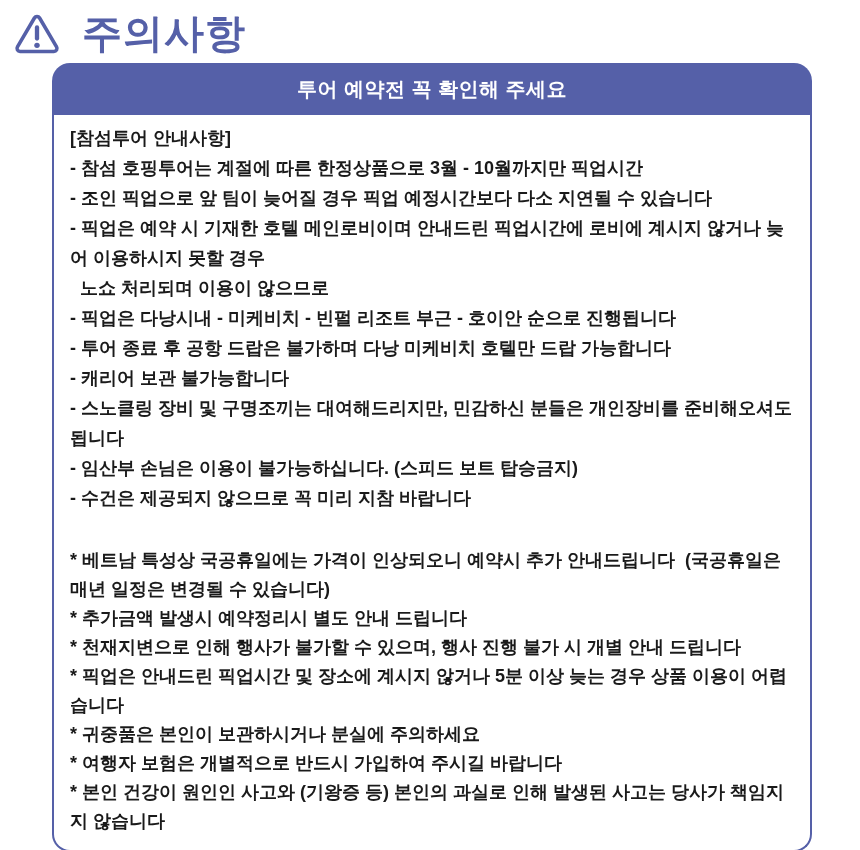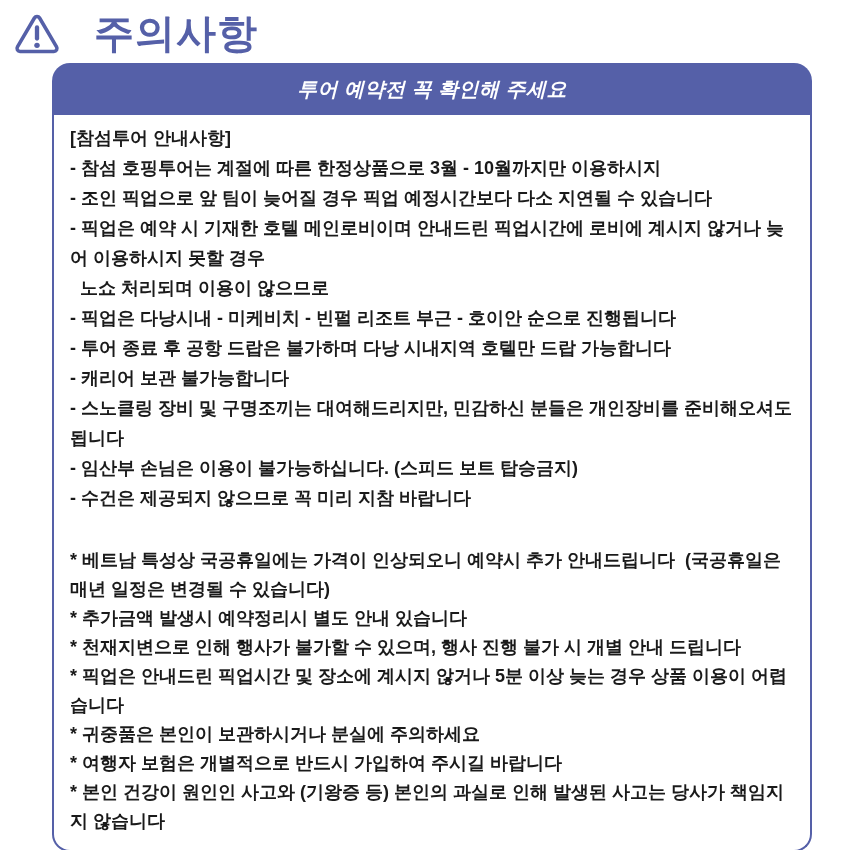--- a/index.html
+++ b/index.html
@@ -19,21 +19,21 @@
   .page {
     position: relative;
     width: 860px;
     height: 850px;
     background: var(--background);
   }
   
   .title-row {
     display: flex;
     align-items: center;
-    gap: 34px;
+    gap: 22px;
     padding: 14px 0 0 14px;
     height: 52px;
   }
   .warn-icon svg { display: block; }
   .warn-icon .tri {
     fill: none;
     stroke: var(--accent);
     stroke-width: 5;
     stroke-linejoin: round;
   }
@@ -59,21 +59,20 @@
   .notice-header {
     height: 52px;
     line-height: 52px;
     background: var(--accent);
     border-radius: 18px 18px 0 0;
     color: #ffffff;
     font-size: 20px;
     font-weight: 700;
     text-align: center;
     letter-spacing: 0.5px;
-    font-style: italic;
   }
   .notice-body {
     background: #ffffff;
     border: 2px solid var(--accent);
     border-top: none;
     border-radius: 0 0 18px 18px;
     padding: 8px 14px 14px 16px;
     min-height: 654px;
   }
   .line {
@@ -100,35 +99,35 @@
       </svg>
     </span>
     <span class="page-title">주의사항</span>
   </div>
 
   <div class="notice-box">
     <div class="notice-header">투어 예약전 꼭 확인해 주세요</div>
     <div class="notice-body">
       <div class="line intro-line">[참섬투어 안내사항]</div>
       <div class="dash-list">
-          <div class="line">- 참섬 호핑투어는 계절에 따른 한정상품으로 3월 - 10월까지만 이용하시지</div>
+          <div class="line">- 참섬 호핑투어는 계절에 따른 한정상품으로 3월 - 10월까지만 픽업시간</div>
           <div class="line">- 조인 픽업으로 앞 팀이 늦어질 경우 픽업 예정시간보다 다소 지연될 수 있습니다</div>
           <div class="line">- 픽업은 예약 시 기재한 호텔 메인로비이며 안내드린 픽업시간에 로비에 계시지 않거나 늦어 이용하시지 못할 경우</div>
           <div class="line">  노쇼 처리되며 이용이 않으므로</div>
           <div class="line">- 픽업은 다낭시내 - 미케비치 - 빈펄 리조트 부근 - 호이안 순으로 진행됩니다</div>
-          <div class="line">- 투어 종료 후 공항 드랍은 불가하며 다낭 시내지역 호텔만 드랍 가능합니다</div>
+          <div class="line">- 투어 종료 후 공항 드랍은 불가하며 다낭 미케비치 호텔만 드랍 가능합니다</div>
           <div class="line">- 캐리어 보관 불가능합니다</div>
           <div class="line">- 스노클링 장비 및 구명조끼는 대여해드리지만, 민감하신 분들은 개인장비를 준비해오셔도 됩니다</div>
           <div class="line">- 임산부 손님은 이용이 불가능하십니다. (스피드 보트 탑승금지)</div>
           <div class="line">- 수건은 제공되지 않으므로 꼭 미리 지참 바랍니다</div>
         </div>
       <div class="list-spacer"></div>
       <div class="star-list">
           <div class="line">* 베트남 특성상 국공휴일에는 가격이 인상되오니 예약시 추가 안내드립니다  (국공휴일은 매년 일정은 변경될 수 있습니다)</div>
-          <div class="line">* 추가금액 발생시 예약정리시 별도 안내 있습니다</div>
+          <div class="line">* 추가금액 발생시 예약정리시 별도 안내 드립니다</div>
           <div class="line">* 천재지변으로 인해 행사가 불가할 수 있으며, 행사 진행 불가 시 개별 안내 드립니다</div>
           <div class="line">* 픽업은 안내드린 픽업시간 및 장소에 계시지 않거나 5분 이상 늦는 경우 상품 이용이 어렵습니다</div>
           <div class="line">* 귀중품은 본인이 보관하시거나 분실에 주의하세요</div>
           <div class="line">* 여행자 보험은 개별적으로 반드시 가입하여 주시길 바랍니다</div>
           <div class="line">* 본인 건강이 원인인 사고와 (기왕증 등) 본인의 과실로 인해 발생된 사고는 당사가 책임지지 않습니다</div>
         </div>
     </div>
   </div>
 
 </div>

